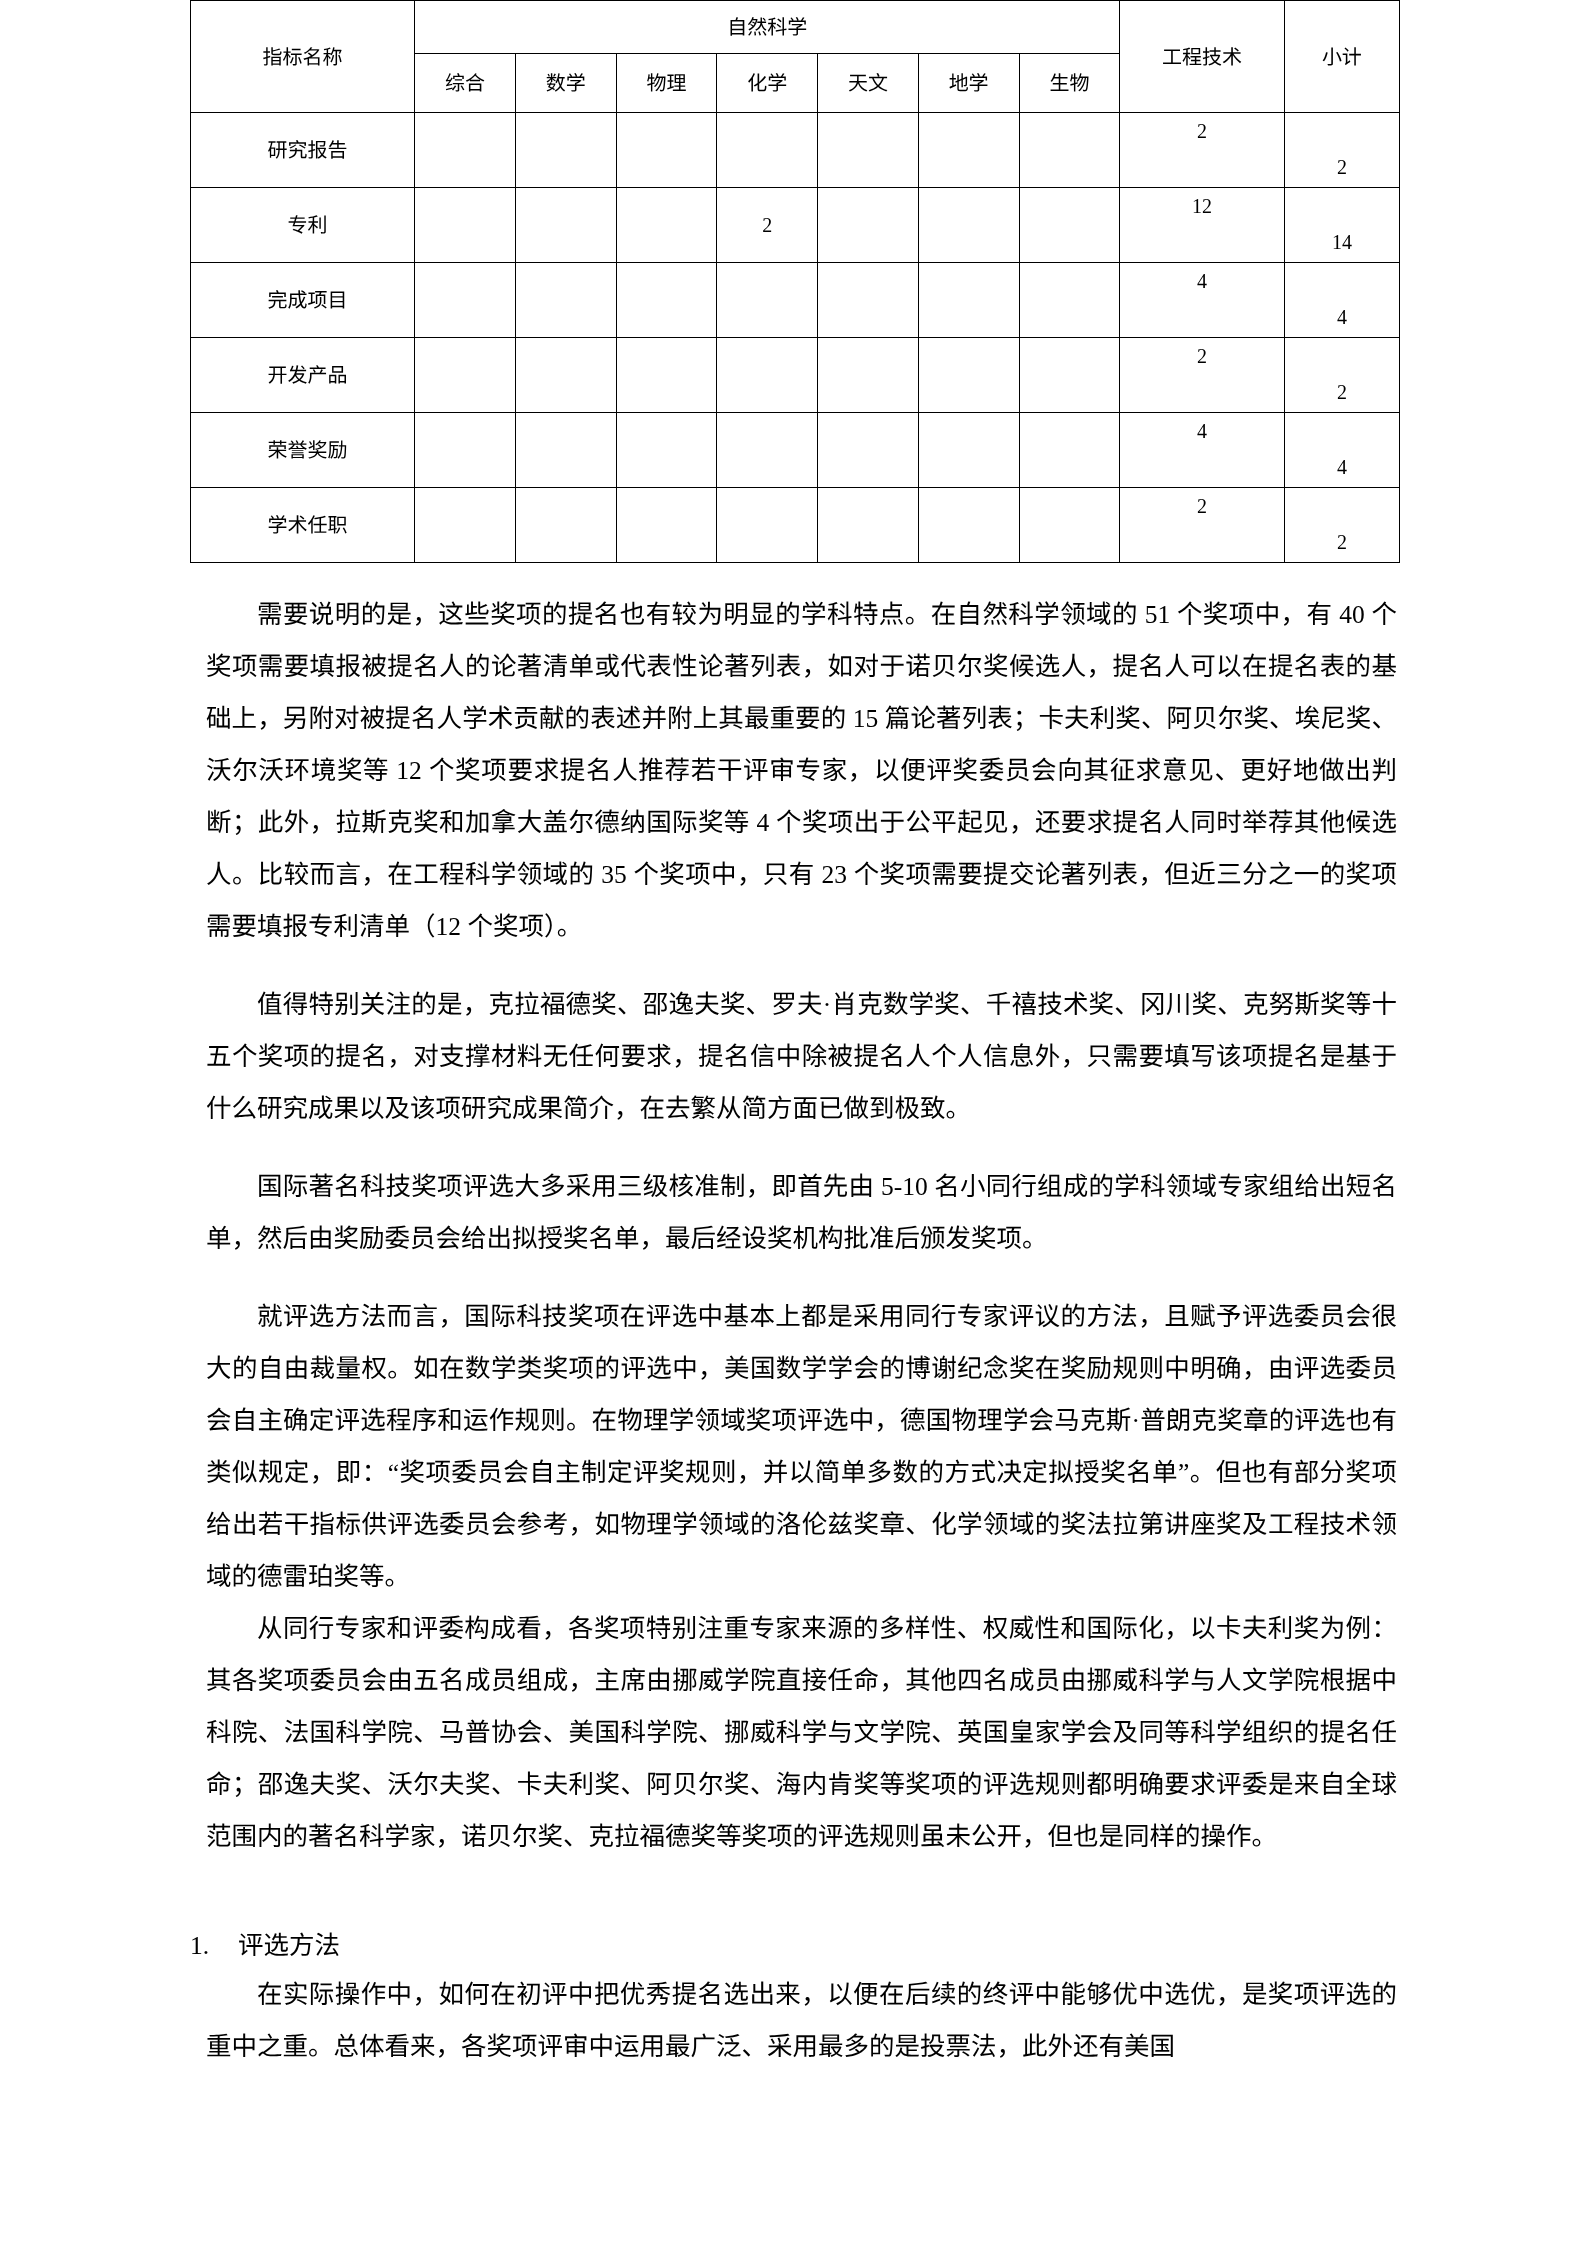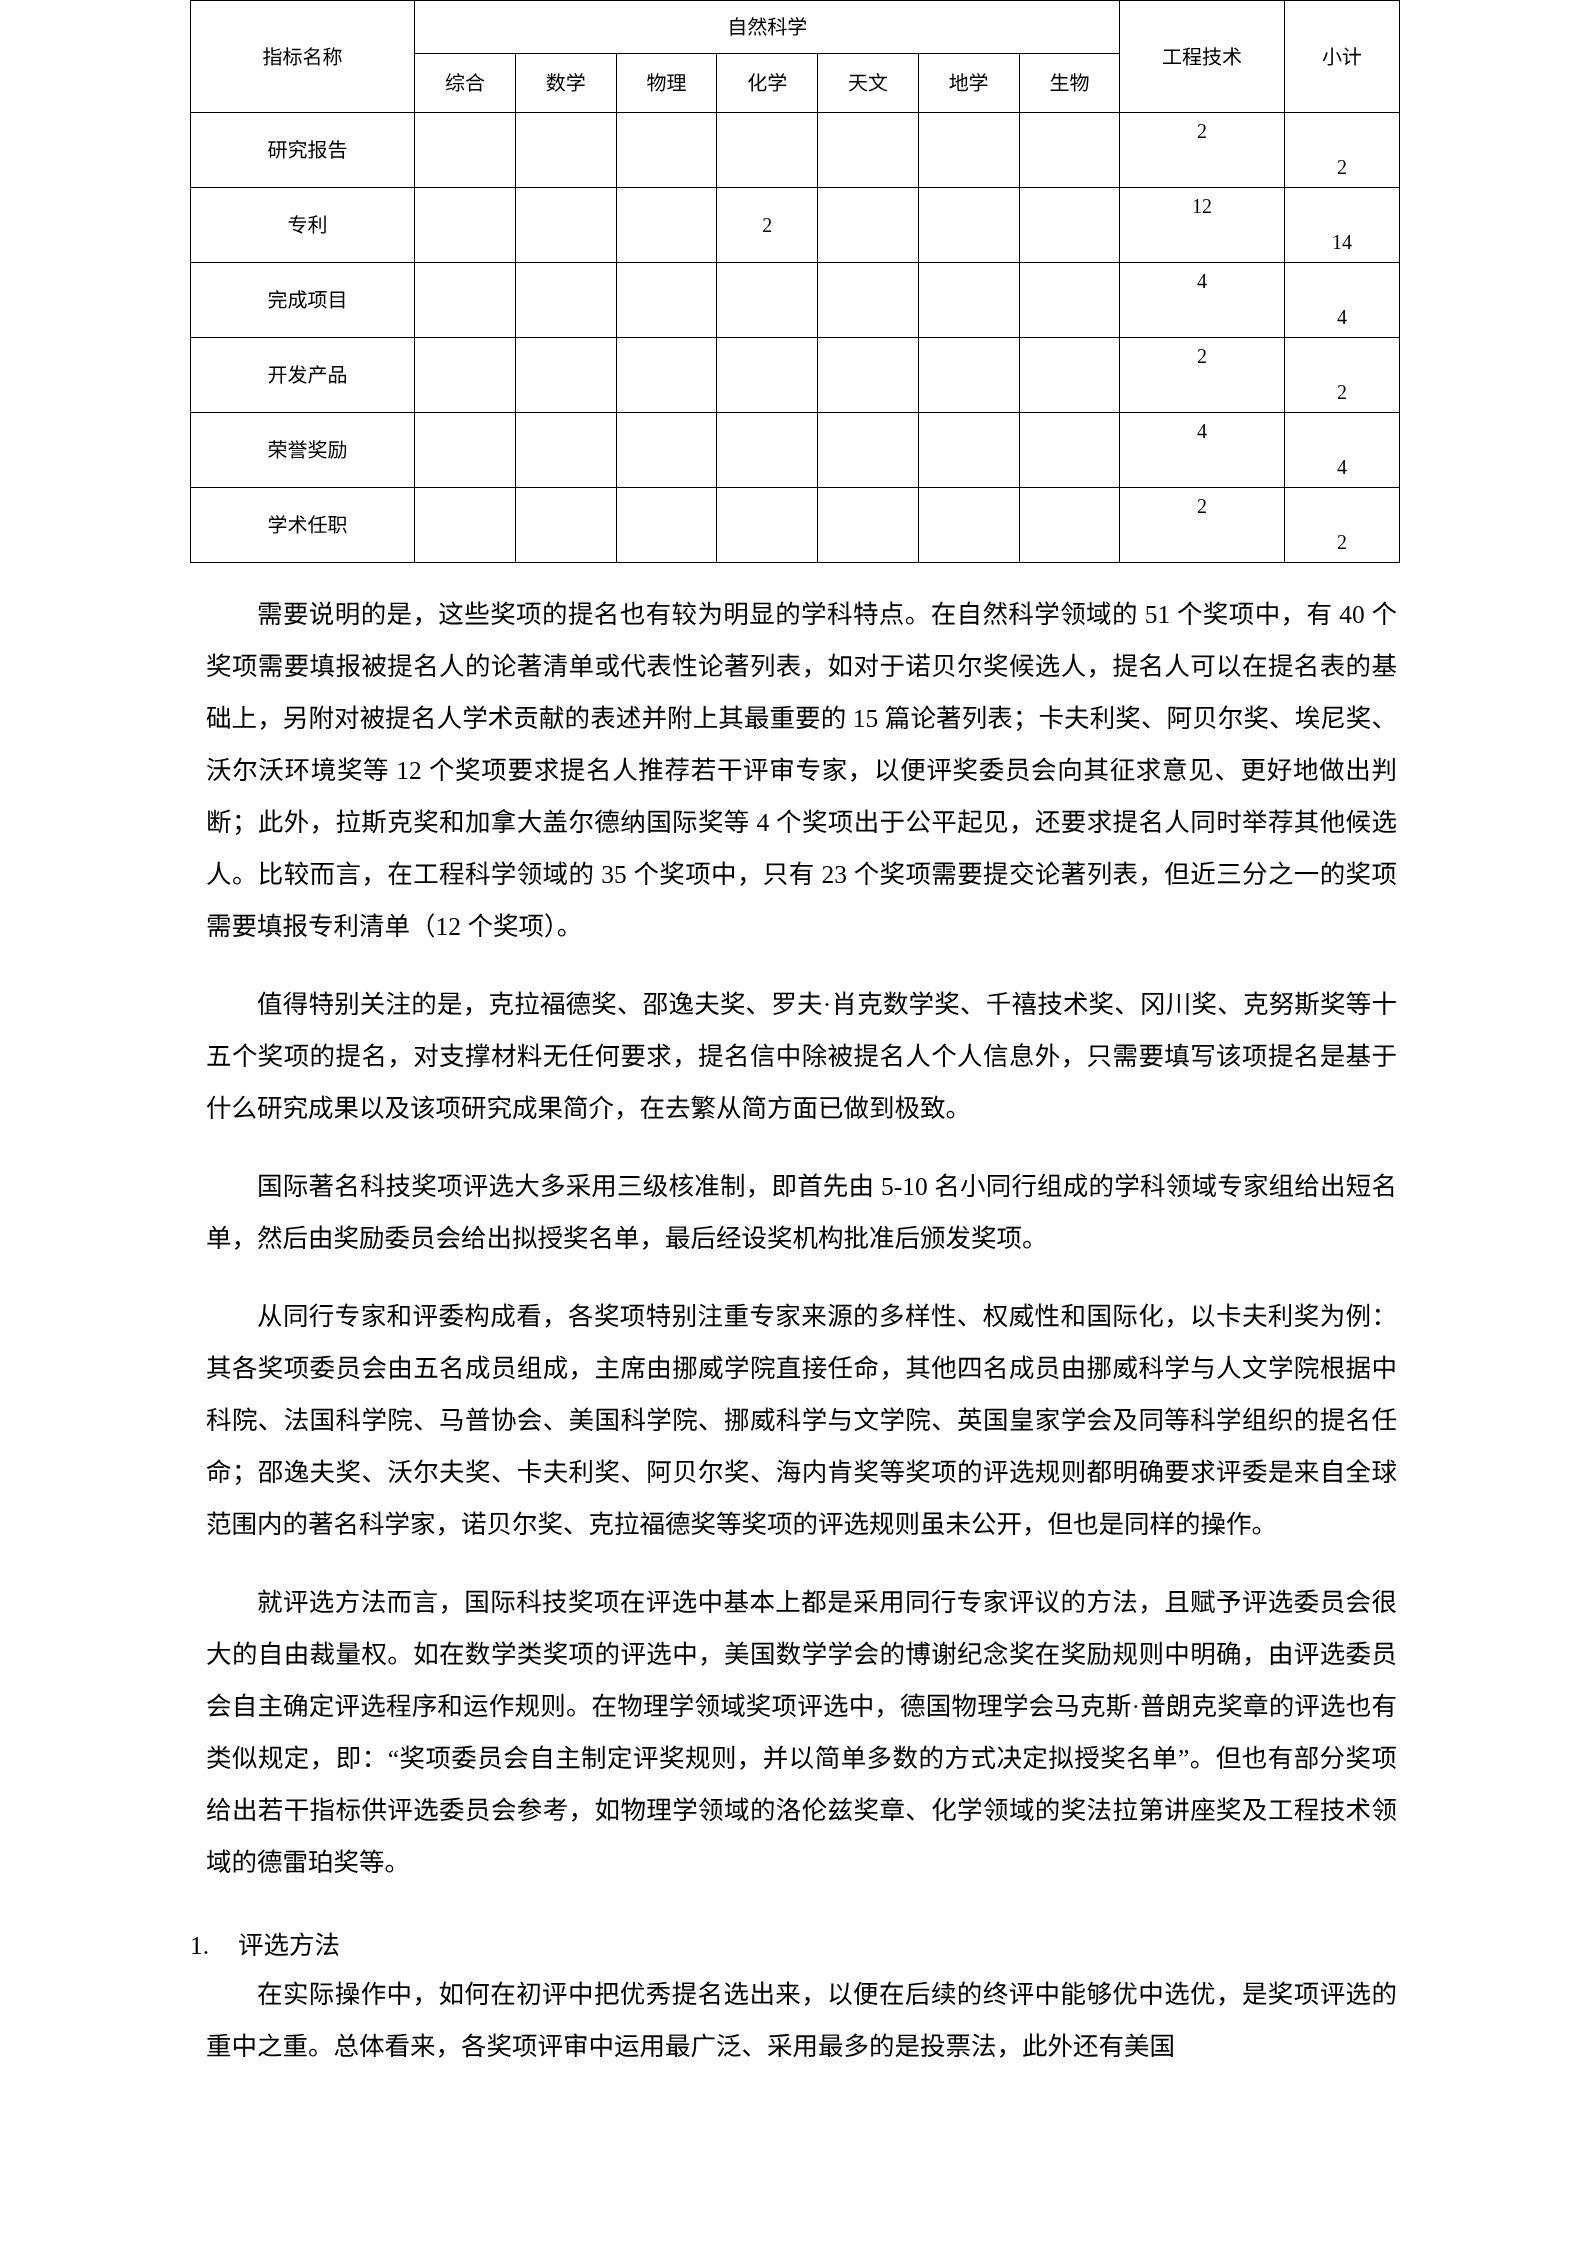--- a/index.html
+++ b/index.html
@@ -247,23 +247,23 @@
 
   <div class="body">
 
     <p class="para">需要说明的是，这些奖项的提名也有较为明显的学科特点。在自然科学领域的 51 个奖项中，有 40 个奖项需要填报被提名人的论著清单或代表性论著列表，如对于诺贝尔奖候选人，提名人可以在提名表的基础上，另附对被提名人学术贡献的表述并附上其最重要的 15 篇论著列表；卡夫利奖、阿贝尔奖、埃尼奖、沃尔沃环境奖等 12 个奖项要求提名人推荐若干评审专家，以便评奖委员会向其征求意见、更好地做出判断；此外，拉斯克奖和加拿大盖尔德纳国际奖等 4 个奖项出于公平起见，还要求提名人同时举荐其他候选人。比较而言，在工程科学领域的 35 个奖项中，只有 23 个奖项需要提交论著列表，但近三分之一的奖项需要填报专利清单（12 个奖项）。</p>
 
     <p class="para">值得特别关注的是，克拉福德奖、邵逸夫奖、罗夫·肖克数学奖、千禧技术奖、冈川奖、克努斯奖等十五个奖项的提名，对支撑材料无任何要求，提名信中除被提名人个人信息外，只需要填写该项提名是基于什么研究成果以及该项研究成果简介，在去繁从简方面已做到极致。</p>
 
 
     <p class="para">国际著名科技奖项评选大多采用三级核准制，即首先由 5-10 名小同行组成的学科领域专家组给出短名单，然后由奖励委员会给出拟授奖名单，最后经设奖机构批准后颁发奖项。</p>
 
+    <p class="para tight">就评选方法而言，国际科技奖项在评选中基本上都是采用同行专家评议的方法，且赋予评选委员会很大的自由裁量权。如在数学类奖项的评选中，美国数学学会的博谢纪念奖在奖励规则中明确，由评选委员会自主确定评选程序和运作规则。在物理学领域奖项评选中，德国物理学会马克斯·普朗克奖章的评选也有类似规定，即：“奖项委员会自主制定评奖规则，并以简单多数的方式决定拟授奖名单”。但也有部分奖项给出若干指标供评选委员会参考，如物理学领域的洛伦兹奖章、化学领域的奖法拉第讲座奖及工程技术领域的德雷珀奖等。</p>
+
     <p class="para">从同行专家和评委构成看，各奖项特别注重专家来源的多样性、权威性和国际化，以卡夫利奖为例：其各奖项委员会由五名成员组成，主席由挪威学院直接任命，其他四名成员由挪威科学与人文学院根据中科院、法国科学院、马普协会、美国科学院、挪威科学与文学院、英国皇家学会及同等科学组织的提名任命；邵逸夫奖、沃尔夫奖、卡夫利奖、阿贝尔奖、海内肯奖等奖项的评选规则都明确要求评委是来自全球范围内的著名科学家，诺贝尔奖、克拉福德奖等奖项的评选规则虽未公开，但也是同样的操作。</p>
-
-    <p class="para tight">就评选方法而言，国际科技奖项在评选中基本上都是采用同行专家评议的方法，且赋予评选委员会很大的自由裁量权。如在数学类奖项的评选中，美国数学学会的博谢纪念奖在奖励规则中明确，由评选委员会自主确定评选程序和运作规则。在物理学领域奖项评选中，德国物理学会马克斯·普朗克奖章的评选也有类似规定，即：“奖项委员会自主制定评奖规则，并以简单多数的方式决定拟授奖名单”。但也有部分奖项给出若干指标供评选委员会参考，如物理学领域的洛伦兹奖章、化学领域的奖法拉第讲座奖及工程技术领域的德雷珀奖等。</p>
 
     <h4 class="subheading">
       <span class="numtag">1.</span><span>评选方法</span>
     </h4>
 
     <p class="para">在实际操作中，如何在初评中把优秀提名选出来，以便在后续的终评中能够优中选优，是奖项评选的重中之重。总体看来，各奖项评审中运用最广泛、采用最多的是投票法，此外还有美国</p>
 
   </div>
 
 </div>

